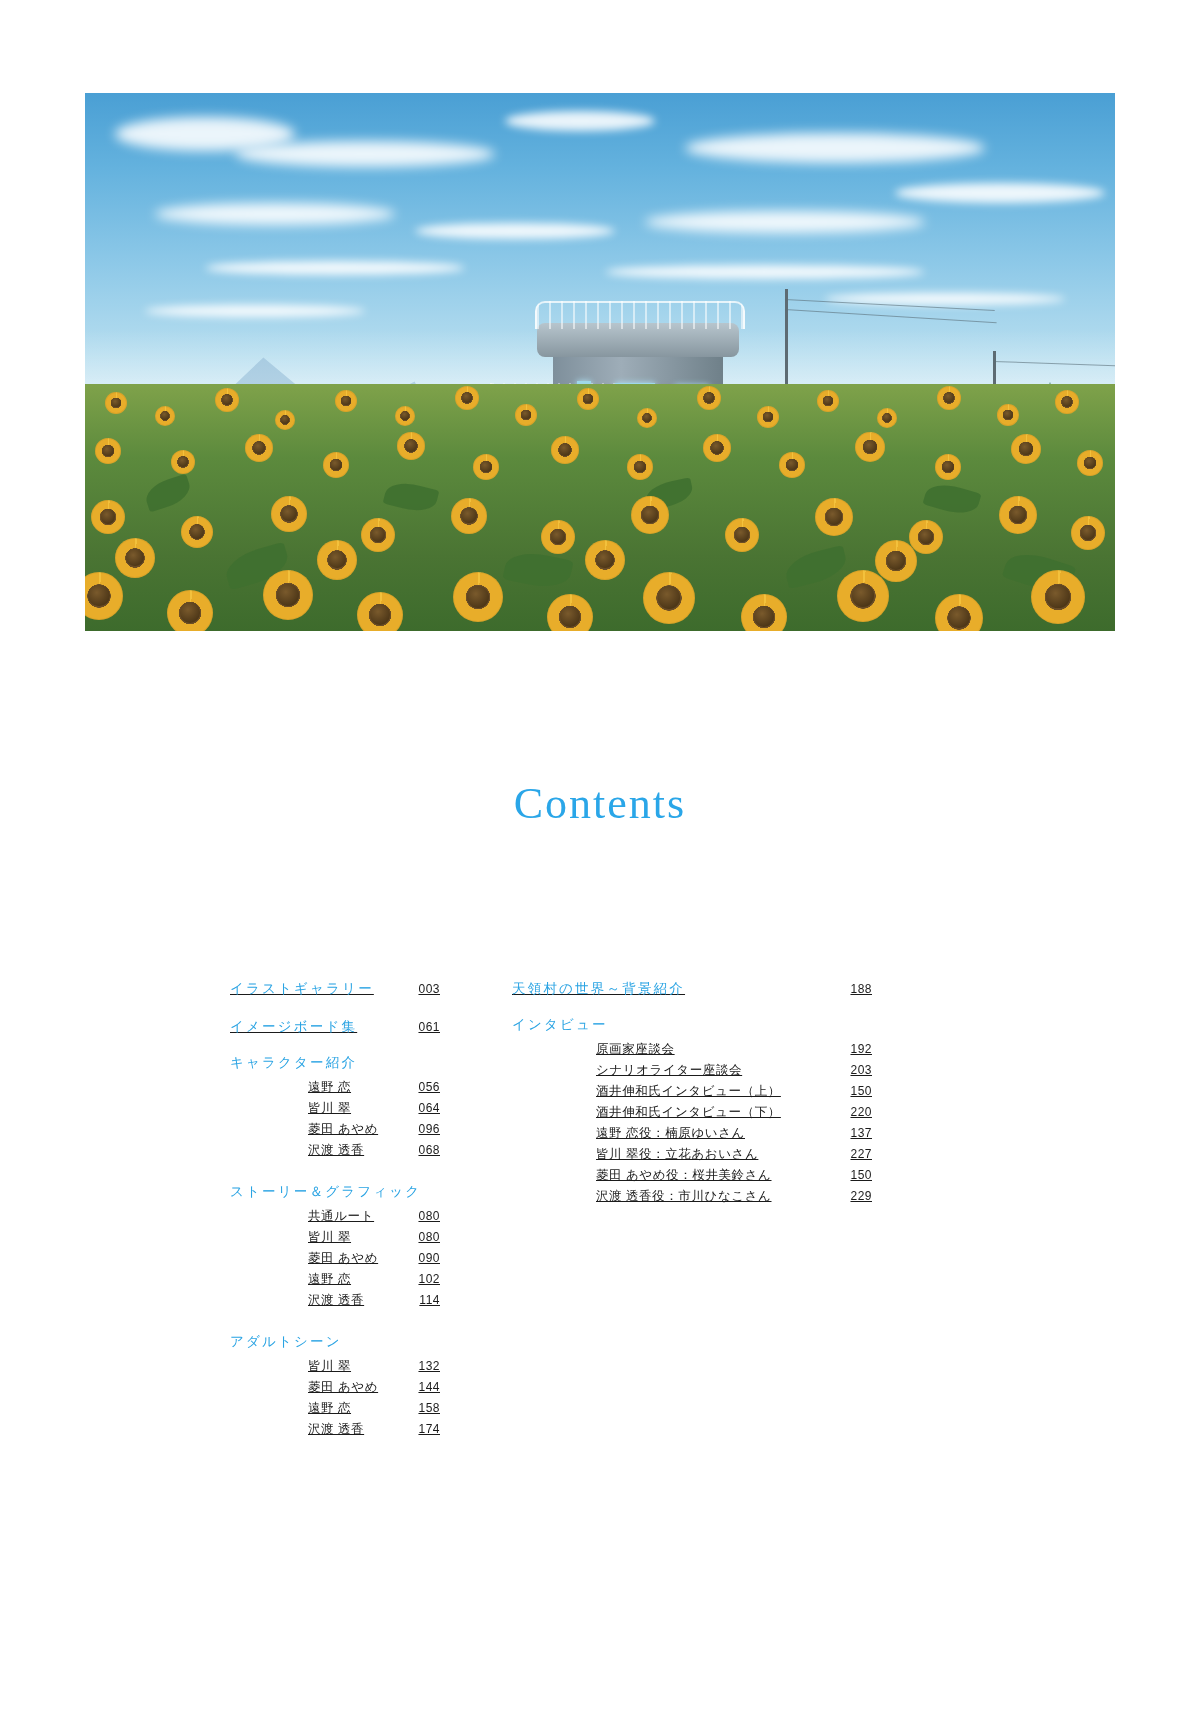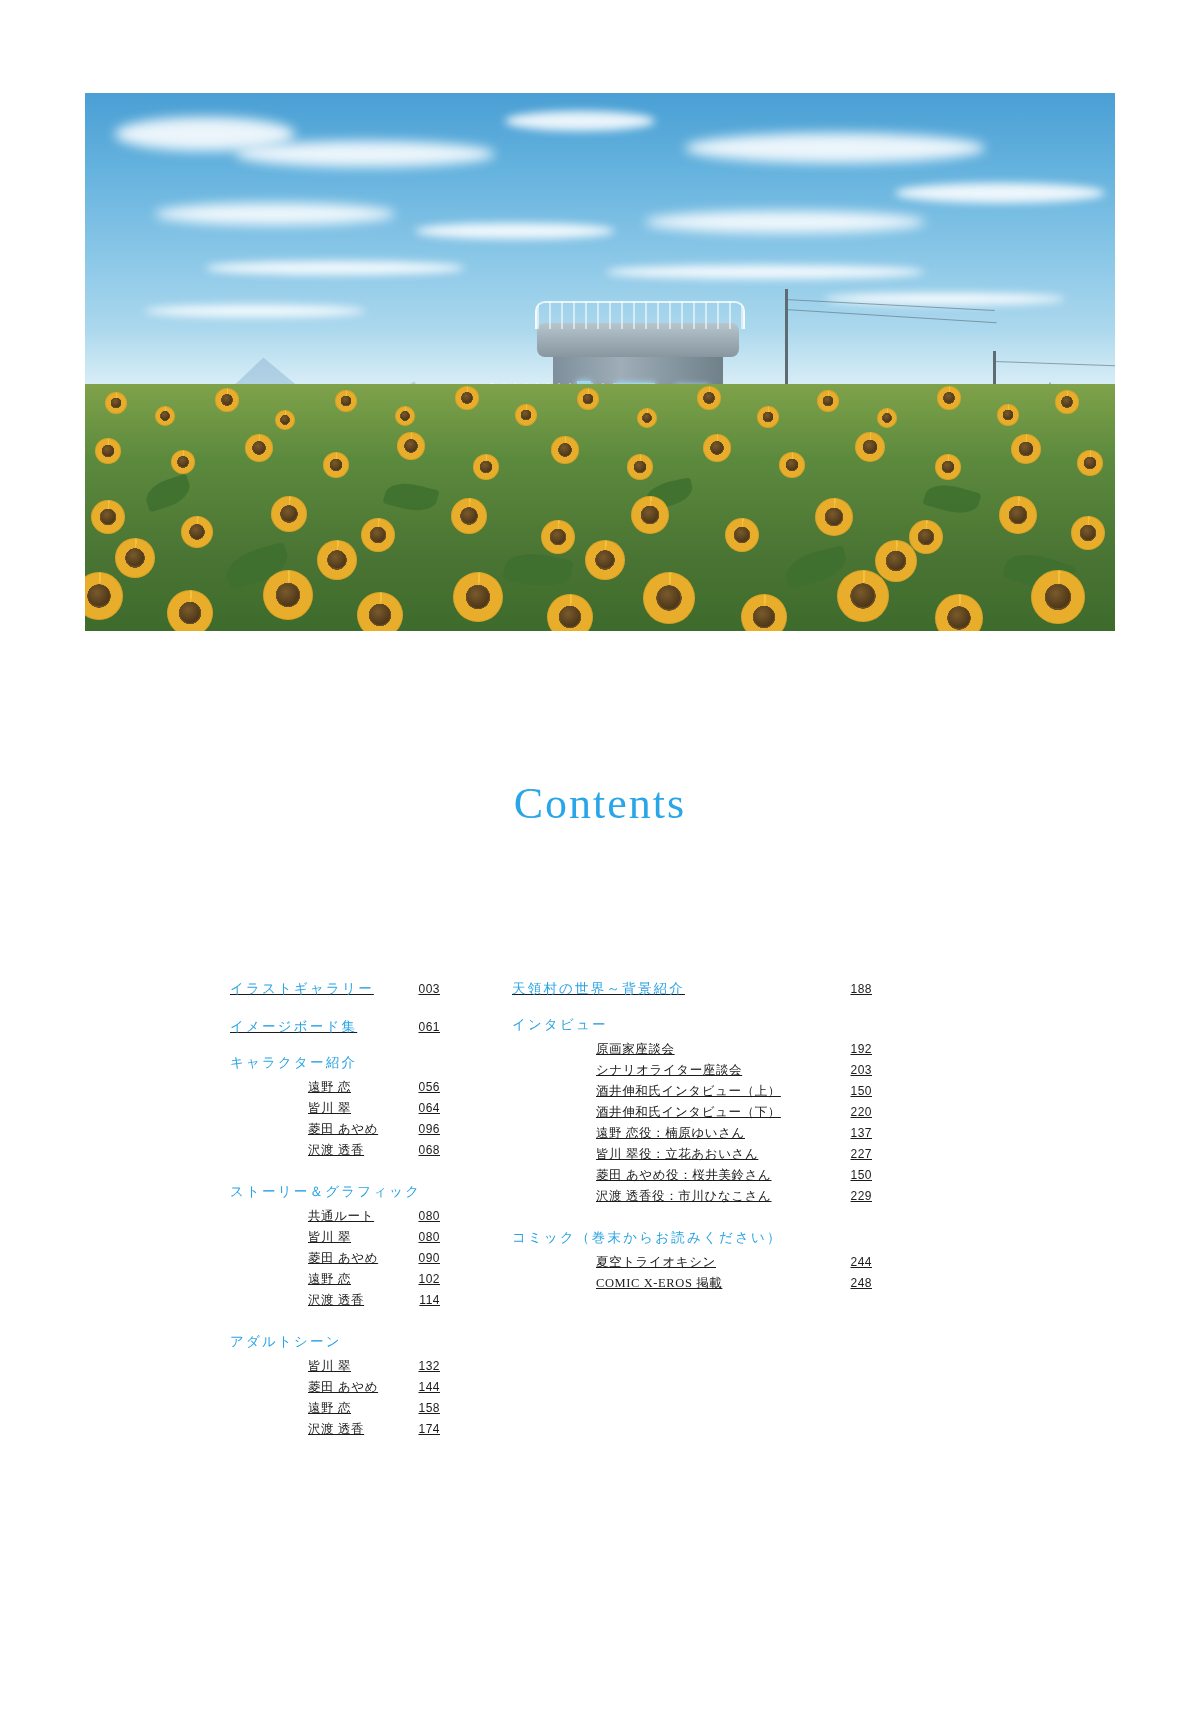--- a/index.html
+++ b/index.html
@@ -456,26 +456,15 @@
         <div class="row indent">
           <span class="label">菱田 あやめ役：桜井美鈴さん</span>
           <span class="page">150</span>
         </div>
         <div class="row indent">
           <span class="label">沢渡 透香役：市川ひなこさん</span>
           <span class="page">229</span>
         </div>
       </div>
       <div class="gap"></div>
-      <div class="group">
-        <div class="group-head">コミック（巻末からお読みください）</div>
-        <div class="row indent">
-          <span class="label">夏空トライオキシン</span>
-          <span class="page">244</span>
-        </div>
-        <div class="row indent">
-          <span class="label">COMIC X-EROS 掲載</span>
-          <span class="page">248</span>
-        </div>
-      </div>
       <div class="gap"></div>
     </div>
 </div>
 
 </body></html>

